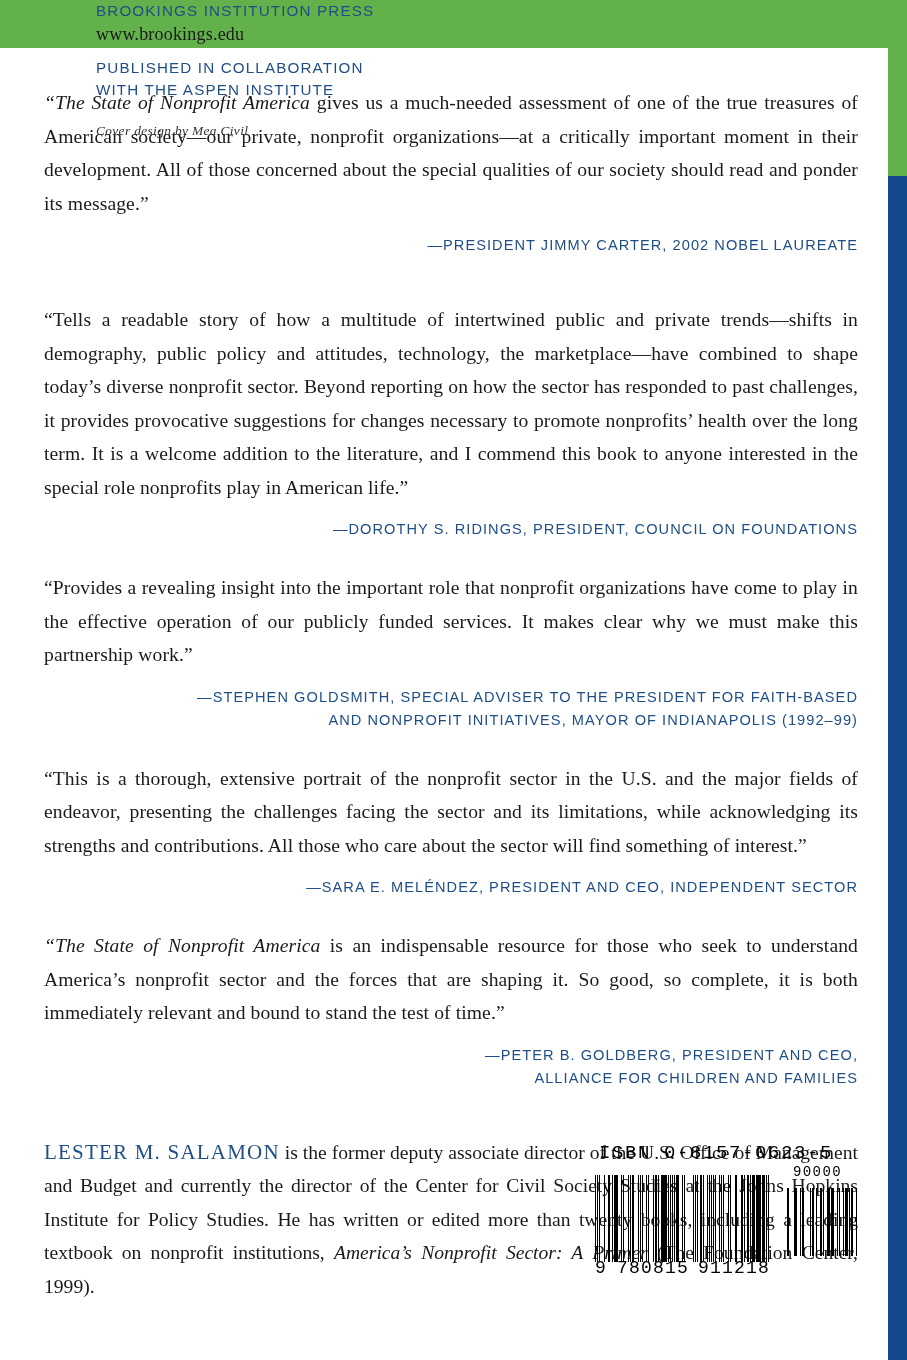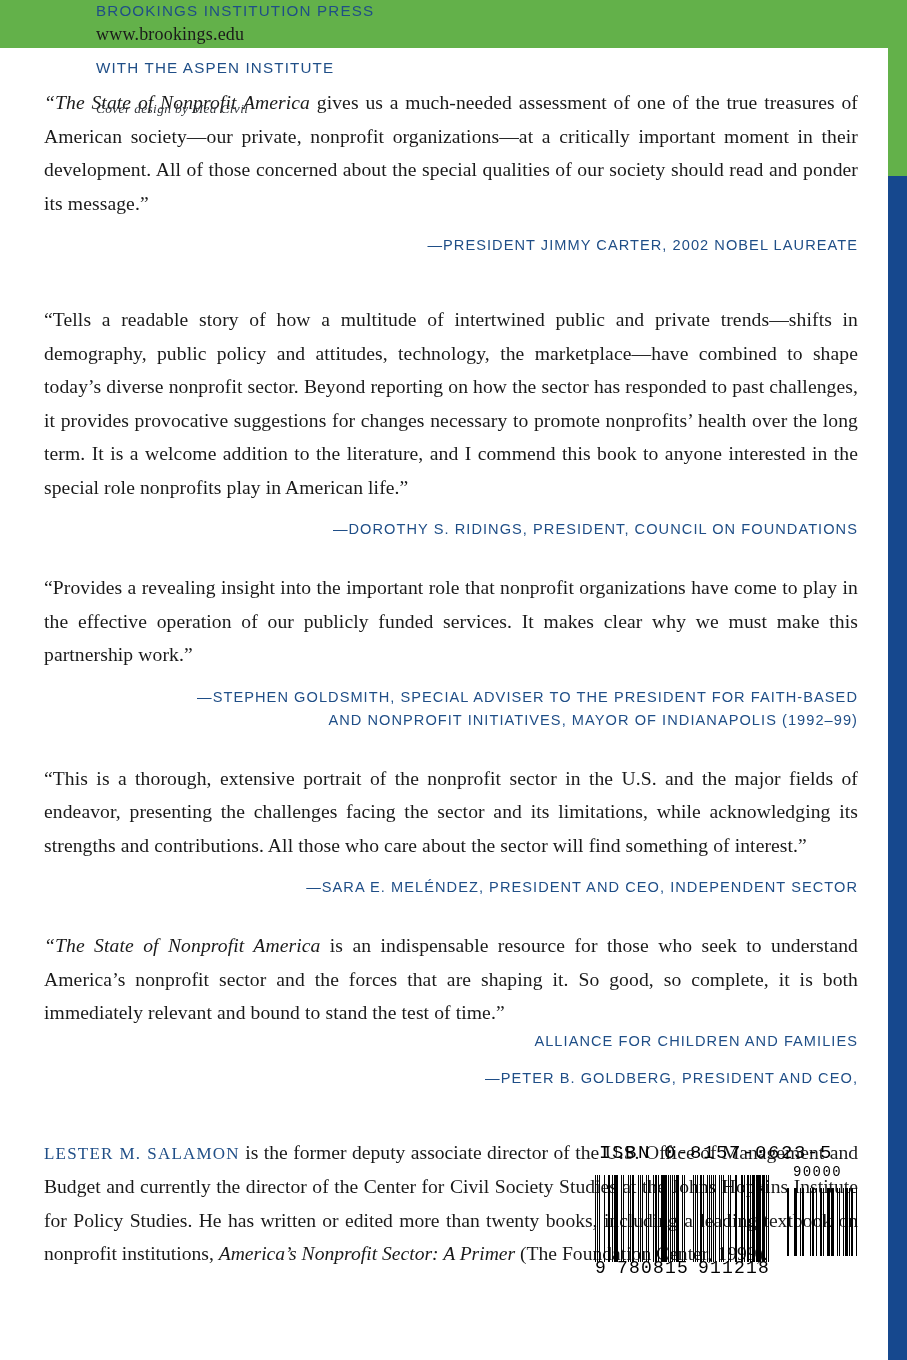--- a/index.html
+++ b/index.html
@@ -96,21 +96,21 @@
     color: #1a1a1a;
     font-size: 19.6px;
     line-height: 33.5px;
     text-align: justify;
     margin: 0;
   }
   .bio .author-name {
     color: #1f4e87;
     font-family: "Liberation Serif", "DejaVu Serif", serif;
     letter-spacing: 1.2px;
-    font-size: 17px;
+    font-size: 21px;
   }
   .bio .book-italic { font-style: italic; }
   .imprint {
     position: absolute;
     left: 96px;
     top: 0;
     width: 430px;
   }
   .imprint-caps {
     color: #1f4e87;
@@ -224,33 +224,34 @@
     <p class="attrib">AND NONPROFIT INITIATIVES, MAYOR OF INDIANAPOLIS (1992–99)</p>
 
     <div class="gap-l"></div>
 
     <p class="blurb">“This is a thorough, extensive portrait of the nonprofit sector in the U.S. and the major fields of endeavor, presenting the challenges facing the sector and its limitations, while acknowledging its strengths and contributions. All those who care about the sector will find something of interest.”</p>
     <p class="attrib attrib-a">—SARA E. MELÉNDEZ, PRESIDENT AND CEO, INDEPENDENT SECTOR</p>
 
     <div class="gap-l"></div>
 
     <p class="blurb"><span class="title-italic"><span>“</span><span>The State of Nonprofit America</span></span><span> is an indispensable resource for those who seek to understand America’s nonprofit sector and the forces that are shaping it. So good, so complete, it is both immediately relevant and bound to stand the test of time.”</span></p>
+    <p class="attrib attrib-a">—PETER B. GOLDBERG, PRESIDENT AND CEO,</p>
     <p class="attrib">ALLIANCE FOR CHILDREN AND FAMILIES</p>
-    <p class="attrib attrib-a">—PETER B. GOLDBERG, PRESIDENT AND CEO,</p>
 
     <div class="gap-xl"></div>
 
     <p class="bio"><span class="author-name">LESTER M. SALAMON</span><span> is the former deputy associate director of the U.S. Office of Management and Budget and currently the director of the Center for Civil Society Studies at the Johns Hopkins Institute for Policy Studies.  He has written or edited more than twenty books, including a leading textbook on nonprofit institutions, </span><span class="book-italic">America’s Nonprofit Sector: A Primer</span><span> (The Foundation Center, 1999).</span></p>
 
   </div>
 
   <div class="imprint">
     <div class="imprint-caps">BROOKINGS INSTITUTION PRESS</div>
     <div class="imprint-line">www.brookings.edu</div>
     <div class="imprint-gap"></div>
+    <div class="imprint-caps">PUBLISHED IN COLLABORATION</div>
     <div class="imprint-caps">WITH THE ASPEN INSTITUTE</div>
     <div class="credit">Cover design by Mea Civil</div>
   </div>
 
   <div class="barcode-block">
     <div class="isbn-text">ISBN 0-8157-0623-5</div>
     <div class="bars-area">
       <div class="addon-label">90000</div>
       <div class="ean-main" id="ean-main">
           <div class="bar" style="width: 2px;"></div>

